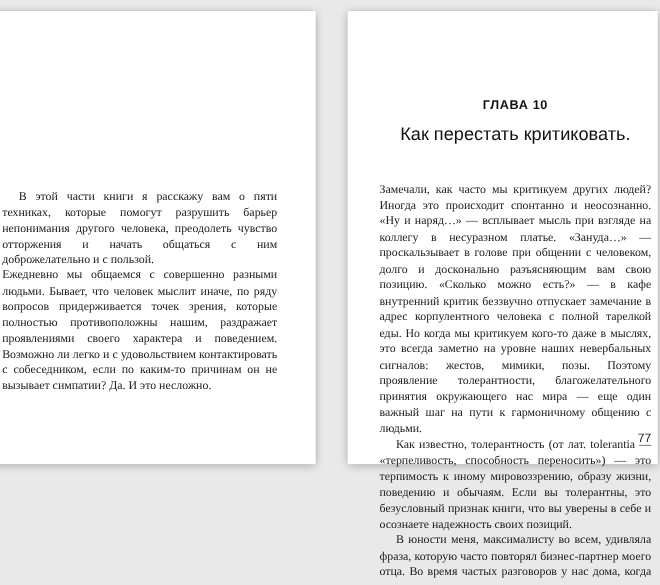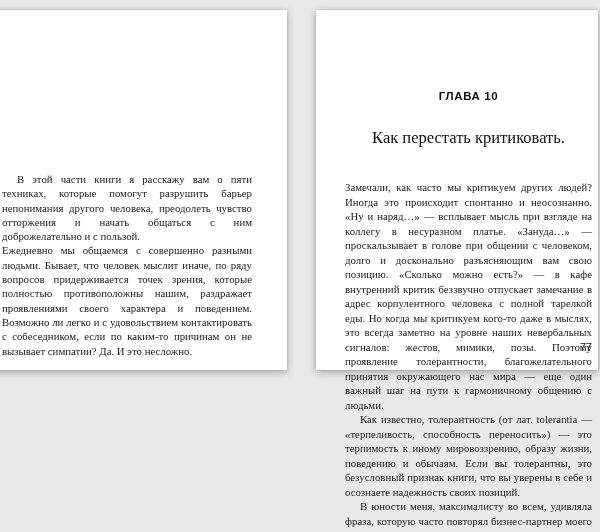--- a/index.html
+++ b/index.html
@@ -8,21 +8,21 @@
     width: 600px;
     height: 532px;
     background: #e9e9e9;
     overflow: hidden;
     font-family: "Liberation Serif", serif;
     color: #1a1a1a;
   }
   .page {
     position: absolute;
     top: 10px;
-    height: 360px;
+    height: 412px;
     background: #ffffff;
     box-shadow: 0 2px 8px rgba(0,0,0,0.30), 0 0 2px rgba(0,0,0,0.15);
   }
   .left-page  { left: -24px; width: 311px; }
   .right-page { left: 316px; width: 282px; }
 
   .left-text {
     position: absolute;
     top: 162px;
     left: 26px;
@@ -37,23 +37,23 @@
   .chapter-label {
     margin-top: 80px;
     text-align: center;
     font-family: "Liberation Sans", sans-serif;
     font-weight: bold;
     font-size: 11.5px;
     letter-spacing: 0.6px;
     color: #111;
   }
   .chapter-title {
-    margin-top: 25px;
+    margin-top: 10px;
     text-align: center;
-    font-family: Liberation Serif, serif;
+    font-family: Liberation Sans, sans-serif;
     font-size: 16.5px;
     line-height: 21px;
     color: #111;
   }
   .body-text { margin-top: 32px; }
   .para {
     margin: 0;
     font-size: 10.8px;
     line-height: 14.5px;
     text-align: justify;

